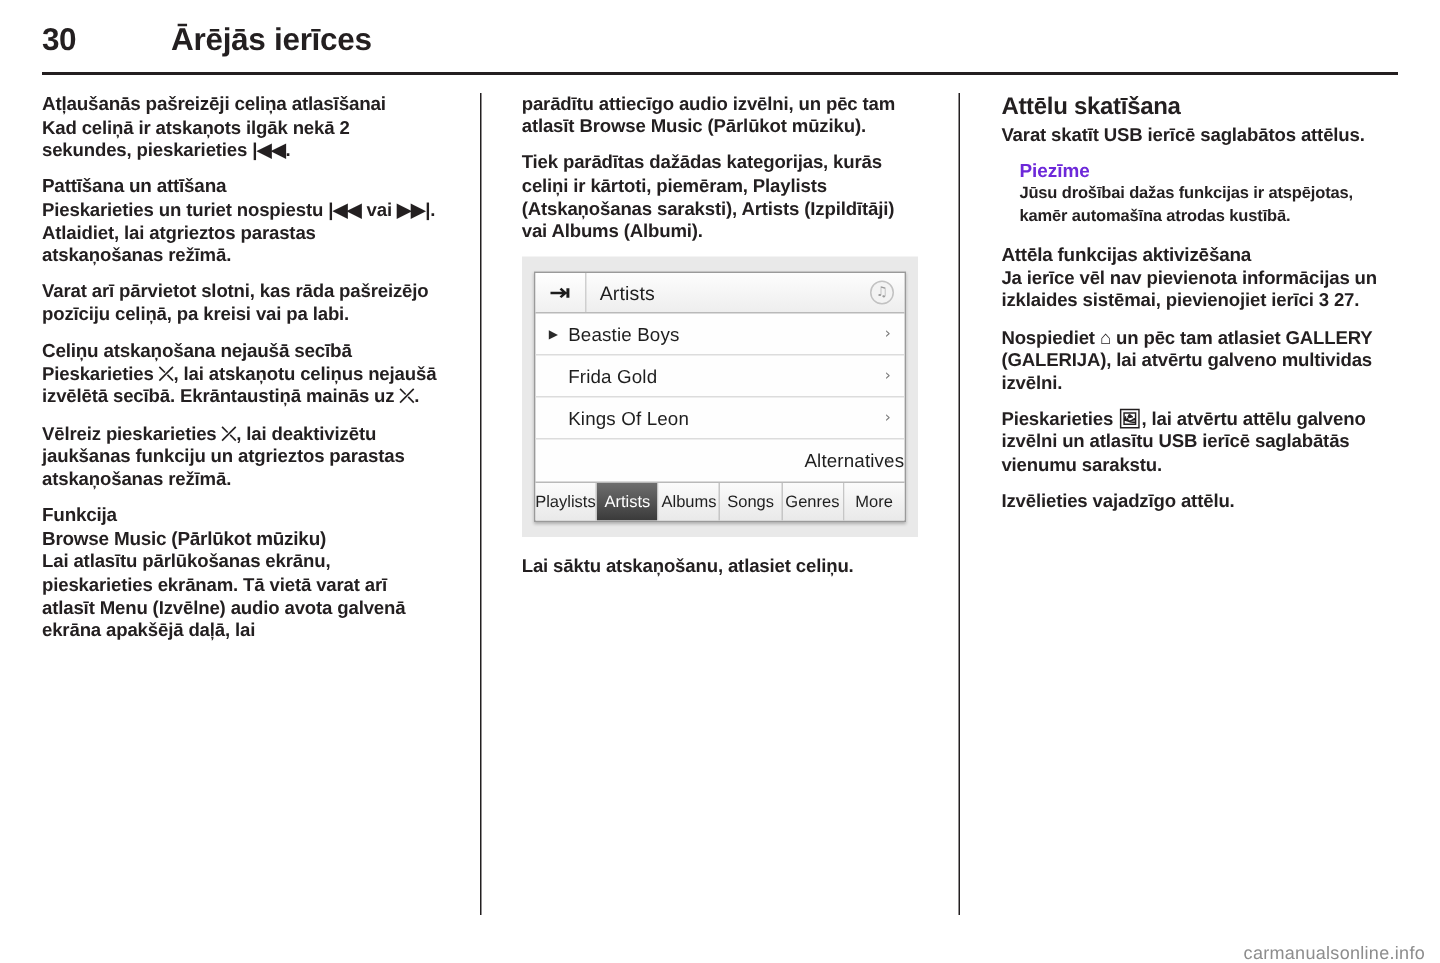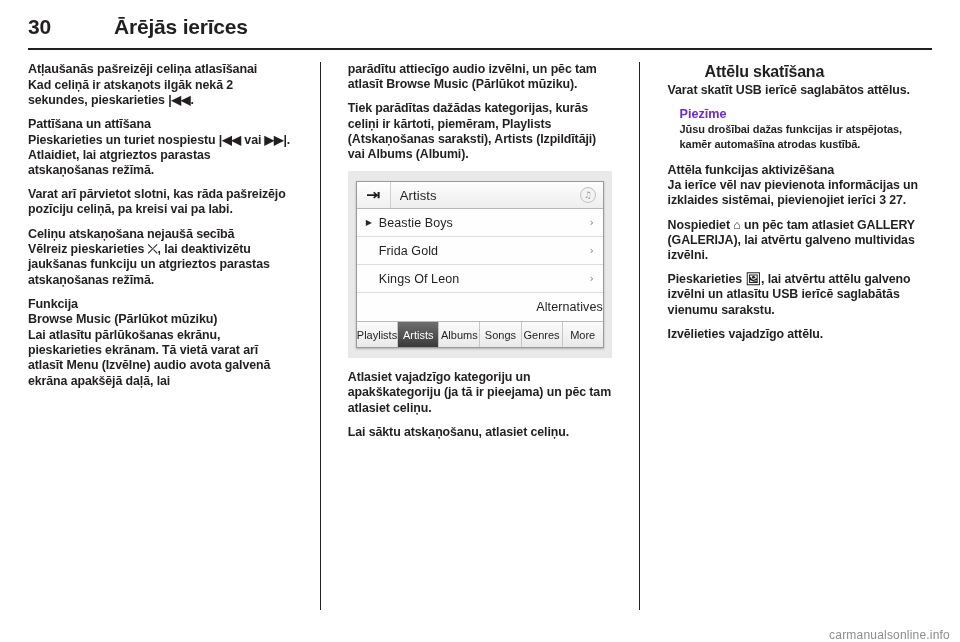--- a/index.html
+++ b/index.html
@@ -76,21 +76,20 @@
     letter-spacing: -0.15px;
     margin-bottom: 1px;
   }
   h1.big {
     font-size: 16px;
     font-weight: bold;
     color: #231f20;
     line-height: 19px;
     letter-spacing: -0.2px;
     margin-bottom: 2px;
-    margin-left: 37px;
   }
   p.body {
     font-size: 12.4px;
     font-weight: bold;
     color: #231f20;
     line-height: 15.2px;
     letter-spacing: -0.1px;
     margin-bottom: 9px;
   }
 
@@ -247,20 +246,21 @@
 
     <div class="col">
       <h2 class="sec">Atļaušanās pašreizēji celiņa atlasīšanai</h2>
       <p class="body">Kad celiņā ir atskaņots ilgāk nekā 2 sekundes, pieskarieties |◀◀.</p>
 
       <h2 class="sec">Pattīšana un attīšana</h2>
       <p class="body">Pieskarieties un turiet nospiestu |◀◀ vai ▶▶|. Atlaidiet, lai atgrieztos parastas atskaņošanas režīmā.</p>
       <p class="body">Varat arī pārvietot slotni, kas rāda pašreizējo pozīciju celiņā, pa kreisi vai pa labi.</p>
 
       <h2 class="sec">Celiņu atskaņošana nejaušā secībā</h2>
+      <p class="body">Pieskarieties ⤫, lai atskaņotu celiņus nejaušā izvēlētā secībā. Ekrāntaustiņā mainās uz ⤫.</p>
       <p class="body">Vēlreiz pieskarieties ⤫, lai deaktivizētu jaukšanas funkciju un atgrieztos parastas atskaņošanas režīmā.</p>
 
       <h2 class="sec">Funkcija</h2>
       <h2 class="sec">Browse Music (Pārlūkot mūziku)</h2>
       <p class="body">Lai atlasītu pārlūkošanas ekrānu, pieskarieties ekrānam. Tā vietā varat arī atlasīt Menu (Izvēlne) audio avota galvenā ekrāna apakšējā daļā, lai</p>
     </div>
 
     <div class="col-gap"></div>
     <div class="rule"></div>
     <div class="col-gap"></div>
@@ -308,21 +308,20 @@
             <div class="tab active">Artists</div>
             <div class="tab">Albums</div>
             <div class="tab">Songs</div>
             <div class="tab">Genres</div>
             <div class="tab">More</div>
           </div>
 
         </div>
       </div>
 
-      <p class="body">Atlasiet vajadzīgo kategoriju un apakškategoriju (ja tā ir pieejama) un pēc tam atlasiet celiņu.</p>
       <p class="body">Lai sāktu atskaņošanu, atlasiet celiņu.</p>
     </div>
 
     <div class="col-gap"></div>
     <div class="rule"></div>
     <div class="col-gap"></div>
 
     <div class="col">
       <h1 class="big">Attēlu skatīšana</h1>
       <p class="body">Varat skatīt USB ierīcē saglabātos attēlus.</p>

